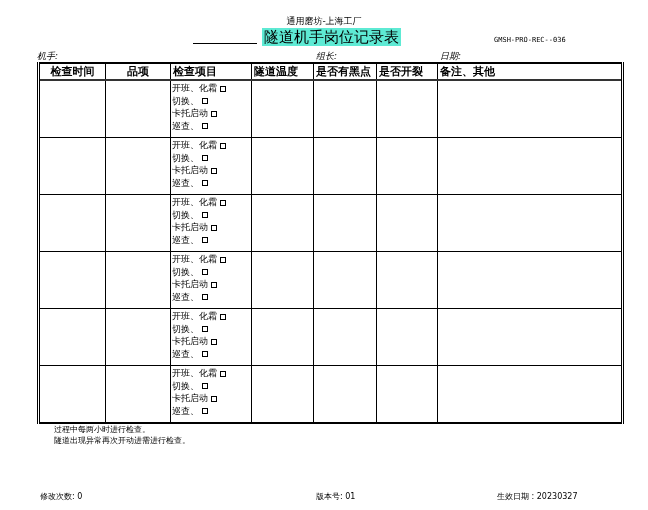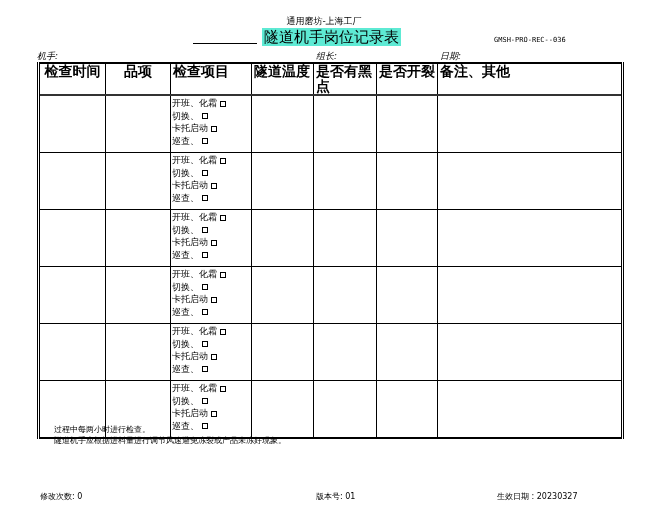--- a/index.html
+++ b/index.html
@@ -10,21 +10,21 @@
   .title-line { left:193px; top:43px; width:64px; border-bottom:1px solid #000; height:0; }
   .title { left:262px; top:28px; font-size:15px; font-family:"DejaVu Serif", serif;
            background:#5eead4; padding:0 2px; line-height:18px; }
   .code { left:494px; top:36px; font-size:7px; font-family:"DejaVu Sans Mono", monospace; }
   .meta { top:50px; font-size:9px; font-style:italic; }
   table.grid { position:absolute; left:37px; top:62px; width:584px; border-collapse:collapse;
                border-top:2px solid #000; border-bottom:2px solid #000;
                border-left:3px double #000; border-right:3px double #000;
                table-layout:fixed; }
   table.grid th, table.grid td { border:1px solid #000; padding:0; vertical-align:top; }
-  table.grid th { height:15px; font-size:14px; font-weight:bold; text-align:left; padding-left:2px;
+  table.grid th { height:15px; font-size:11px; font-weight:bold; text-align:left; padding-left:2px;
                   line-height:15px; border-bottom:2px solid #333; }
   table.grid th.center { text-align:center; padding-left:0; }
   table.grid td { height:56px;font-family:Liberation Serif, serif; }
   .checklist { font-size:9px; line-height:12.5px; padding-left:1px; padding-top:1px; }
   .box { display:inline-block; width:4px; height:4px; border:1px solid #000; margin-left:3px; vertical-align:middle; }
   .notes { left:40px; top:424px; font-size:8px; line-height:11.3px; }
   .notes .indent { padding-left:14px; }
   .footer { top:491px; font-size:8px; }
 </style>
 </head>
@@ -155,18 +155,18 @@
         <td></td>
         <td></td>
         <td></td>
         <td></td>
       </tr>
     </tbody>
 </table>
 
 <div class="abs notes">
   <div class="indent">过程中每两小时进行检查。</div>
-  <div class="indent">隧道机手应根据进料量进行调节风速避免冻裂或产品未冻好现象。</div>
+  <div class="indent">隧道出现异常再次开动进需进行检查。</div>
 </div>
 
 <div class="abs footer" style="left:40px;">修改次数:  0</div>
 <div class="abs footer" style="left:316px;">版本号:  01</div>
 <div class="abs footer" style="left:497px;">生效日期 :  20230327</div>
 
 </body></html>

